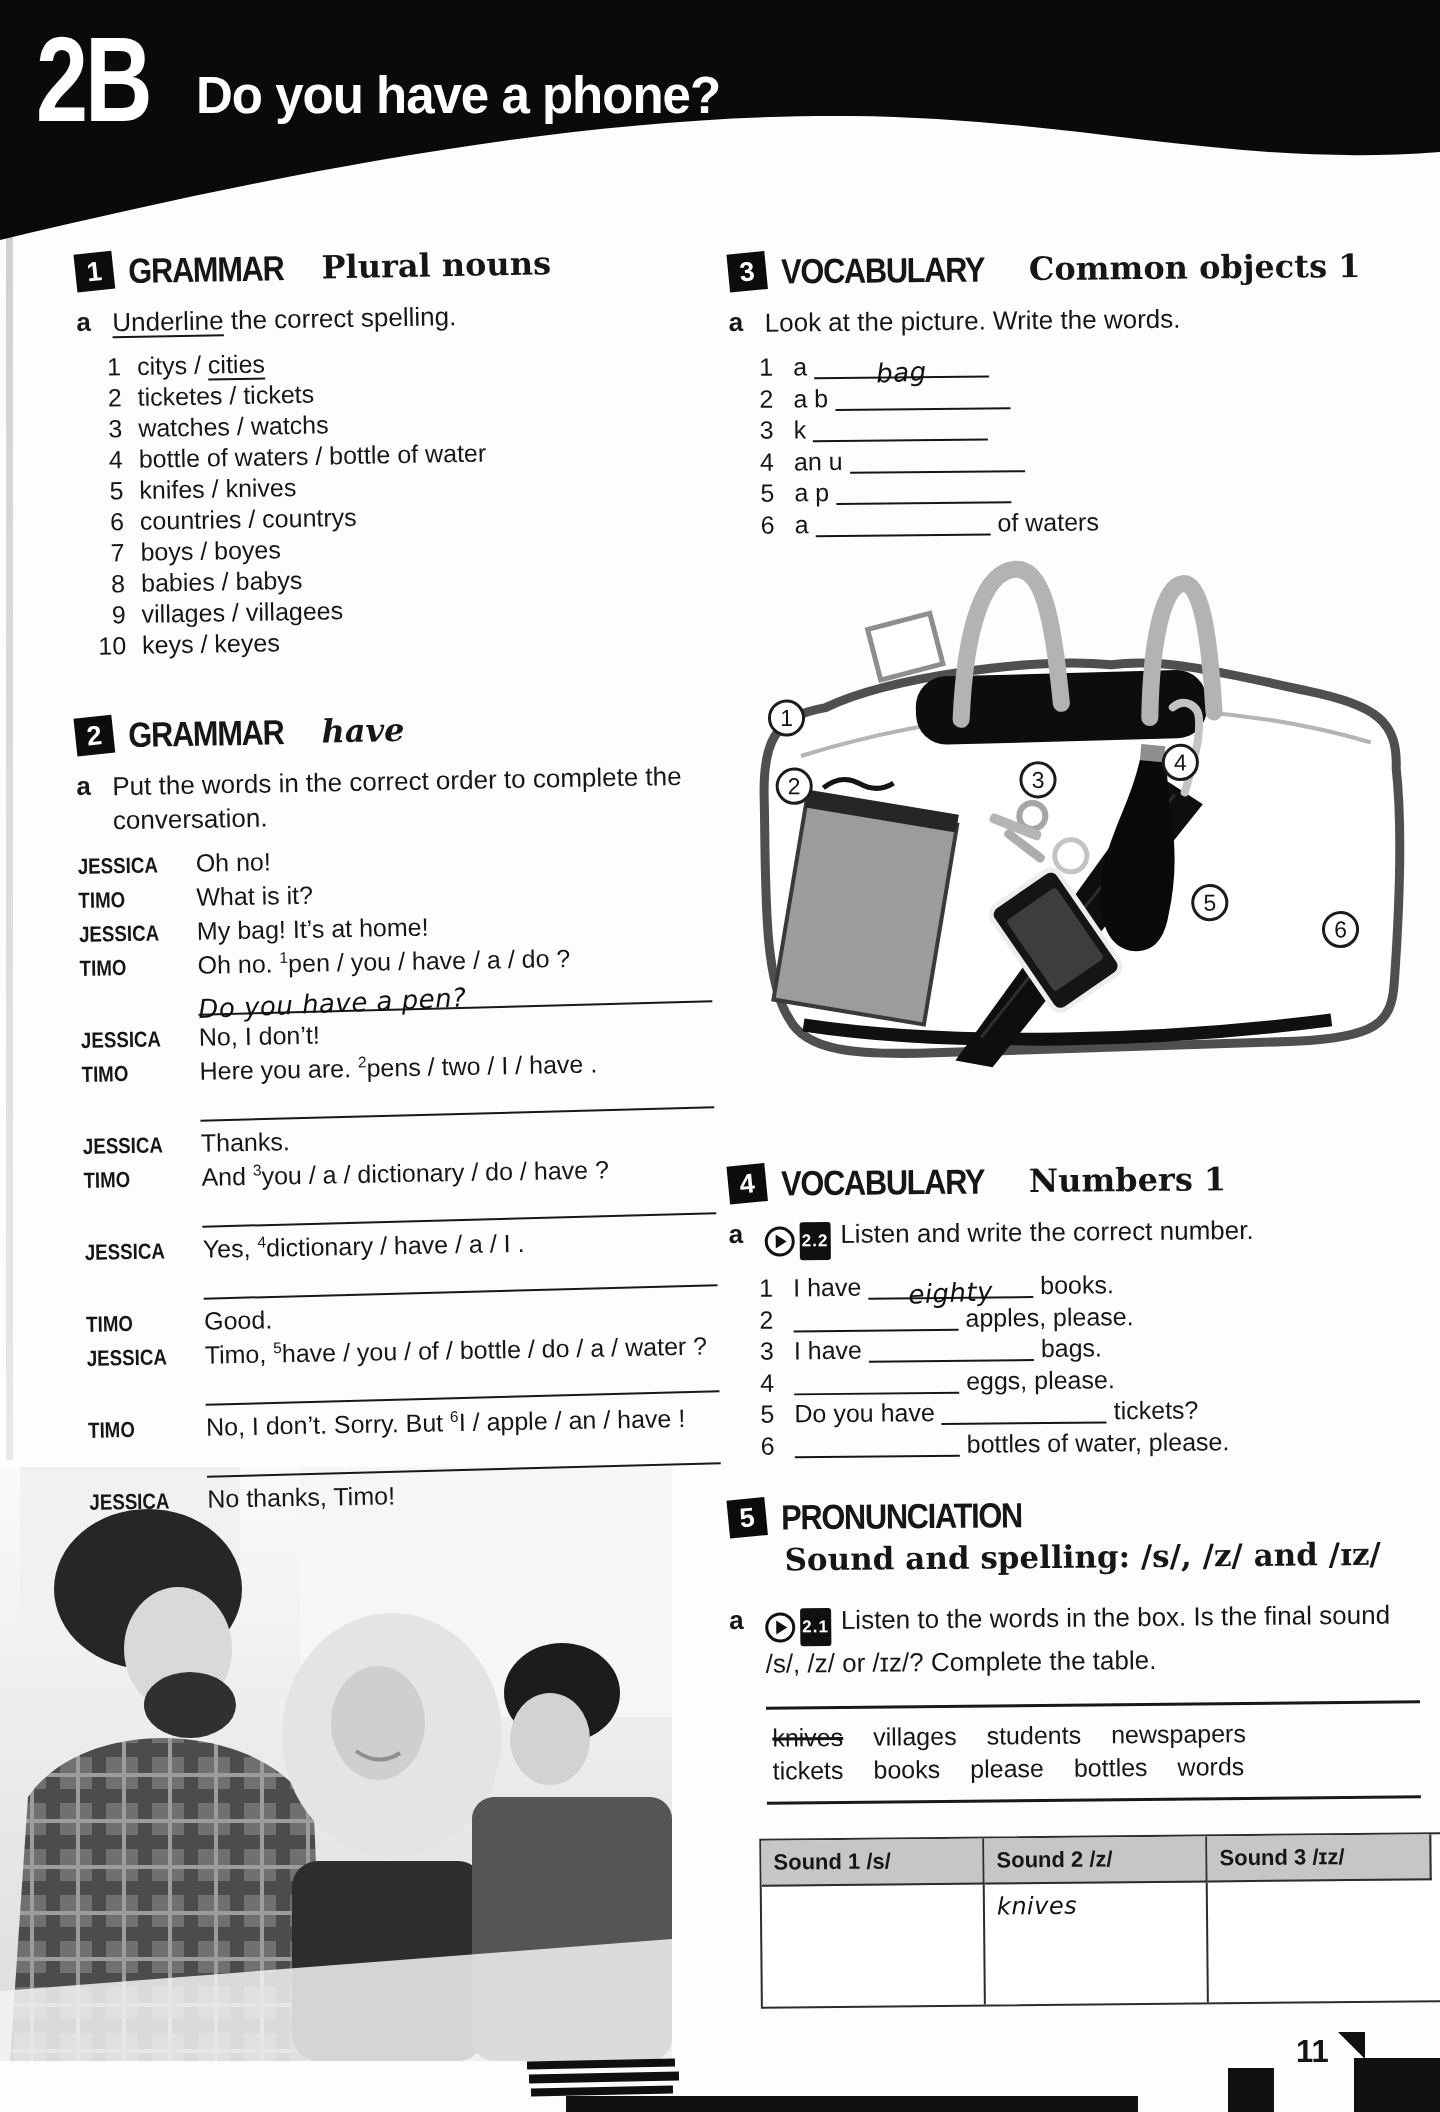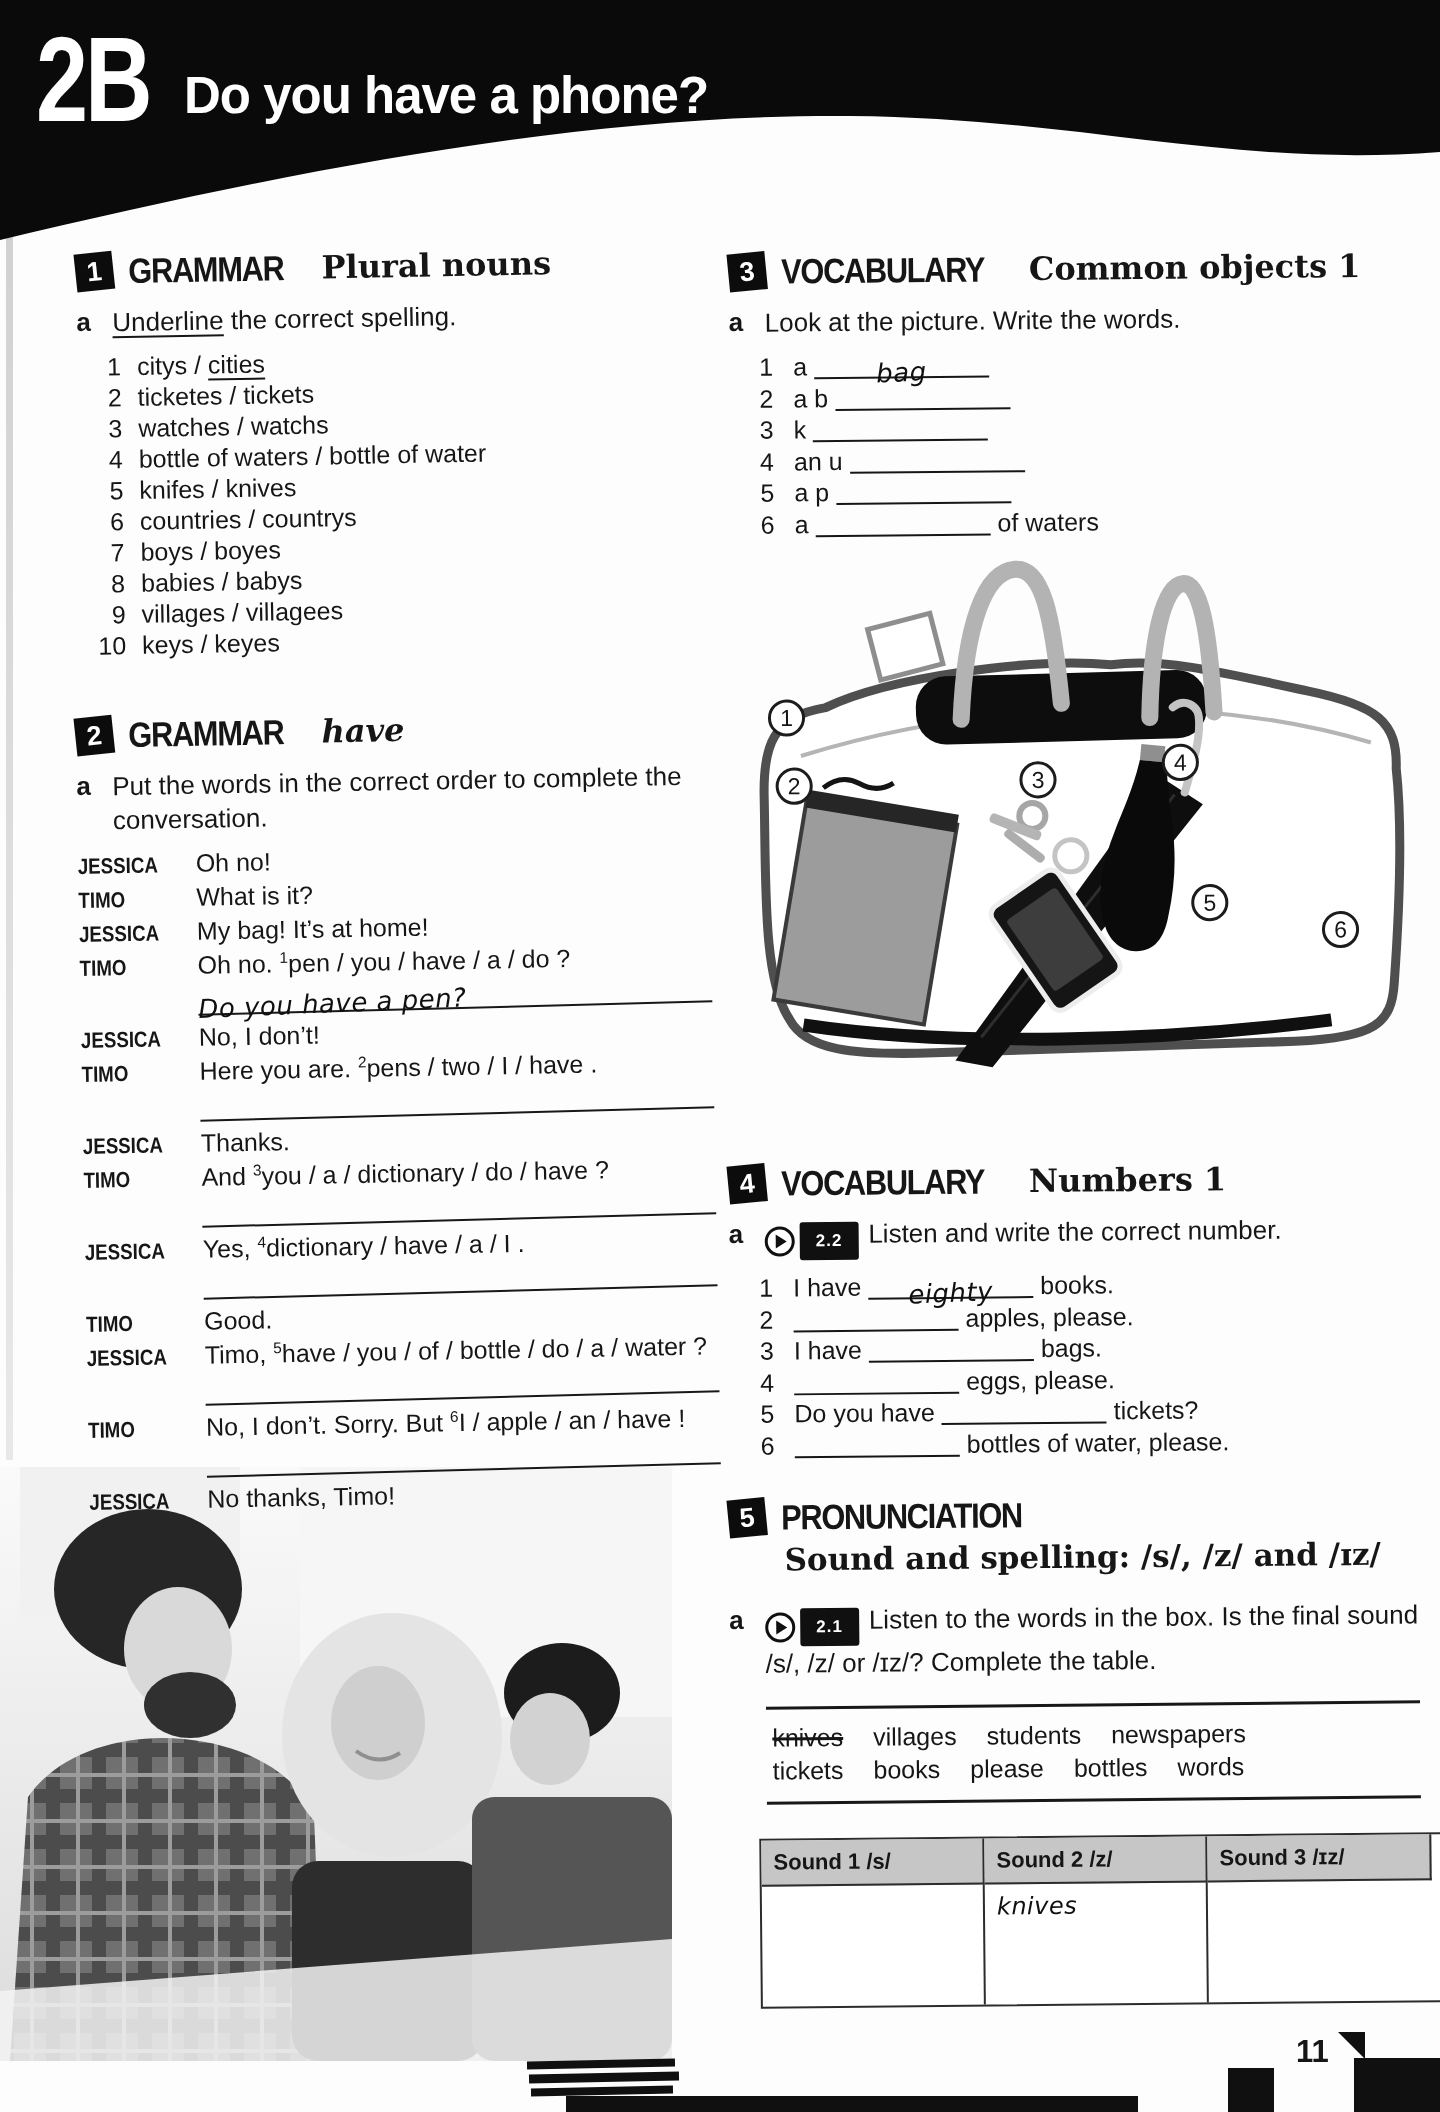--- a/index.html
+++ b/index.html
@@ -4,21 +4,21 @@
 <style>
   html,body{margin:0;padding:0;}
   body{width:1440px;height:2112px;position:relative;background:#fdfdfd;
        font-family:"Liberation Sans",sans-serif;color:#161616;overflow:hidden;}
 
   
   .banner{position:absolute;left:0;top:0;width:1440px;height:246px;z-index:3;}
   .banner svg{position:absolute;left:0;top:0;}
   .unit-code{position:absolute;left:36px;top:10px;color:#fff;font-size:120px;font-weight:800;
              display:inline-block;transform:scaleX(.78);transform-origin:left top;letter-spacing:-4px;}
-  .unit-title{position:absolute;left:184px;top:66px;color:#fff;font-size:51px;font-weight:700;letter-spacing:-1px;}
+  .unit-title{position:absolute;left:196px;top:66px;color:#fff;font-size:51px;font-weight:700;letter-spacing:-1px;}
 
   .gutter{position:absolute;left:6px;top:180px;width:7px;height:1280px;
           background:linear-gradient(#9a9a9a,#cfcfcf);opacity:.45;z-index:1;}
 
   
   section{position:absolute;z-index:2;}
   .tiltL{transform:rotate(-1.05deg);transform-origin:0 0;}
   .tiltR{transform:rotate(-0.55deg);transform-origin:0 0;}
   .shead{display:flex;align-items:center;gap:15px;margin-bottom:14px;}
   .secnum{flex:0 0 auto;width:38px;height:38px;background:#0c0c0c;color:#fff;font-weight:800;
@@ -56,21 +56,21 @@
          vertical-align:-4px;}
   .w175{width:175px;} .w165{width:165px;}
   .wline .hand{display:inline-block;transform:translateY(3px) rotate(-2deg);}
 
   
   .audio{display:inline-flex;align-items:center;gap:5px;margin-right:10px;vertical-align:-5px;}
   .acirc{width:24px;height:24px;border:3px solid #101010;border-radius:50%;
          display:inline-flex;align-items:center;justify-content:center;background:#fff;}
   .atri{width:0;height:0;border-left:11px solid #101010;border-top:7px solid transparent;
         border-bottom:7px solid transparent;margin-left:3px;}
-  .achip{background:#101010;color:#fff;font-weight:700;font-size:17px;padding:2px 16px;border-radius:3px;letter-spacing:1px;}
+  .achip{background:#101010;color:#fff;font-weight:700;font-size:17px;padding:2px 2px;border-radius:3px;letter-spacing:1px;}
 
   
   .wbox{border-top:3px solid #181818;border-bottom:3px solid #181818;width:642px;
         padding:12px 6px 14px;margin:26px 0 0 36px;}
   .wrow{display:flex;gap:30px;font-size:25px;line-height:33px;}
   .strike{text-decoration:line-through;text-decoration-thickness:2.5px;}
   .ptable{display:grid;grid-template-columns:223px 223px 224px;width:690px;margin:34px 0 0 28px;
           border:2.5px solid #2c2c2c;background:#fff;}
   .th{background:#c6c6c6;font-weight:800;font-size:22px;padding:9px 12px;border-right:2.5px solid #2c2c2c;
       border-bottom:2.5px solid #2c2c2c;}

